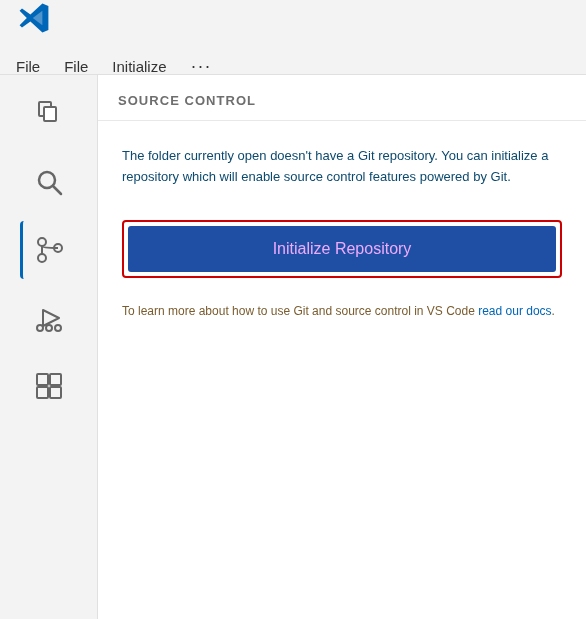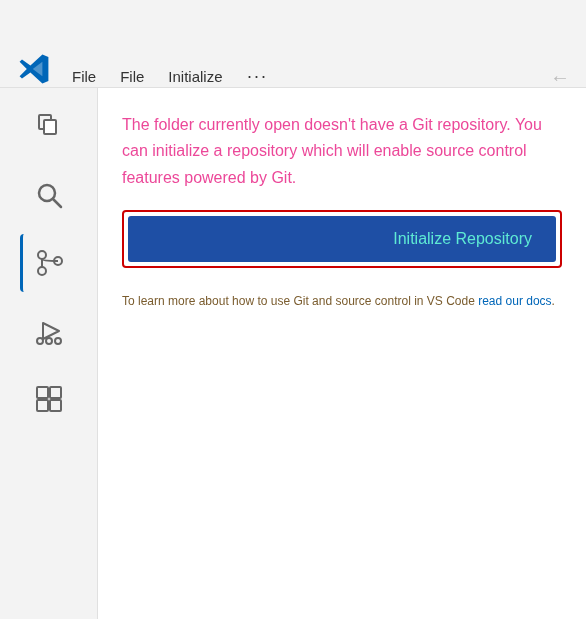--- a/index.html
+++ b/index.html
@@ -7,26 +7,27 @@
       width: 586px;
       height: 619px;
       font-family: -apple-system, BlinkMacSystemFont, 'Segoe UI', sans-serif;
       background: #f3f3f3;
       overflow: hidden;
     }
 
     
     .title-bar {
       display: flex;
-      align-items: flex-end;
-      height: 88px;
+      align-items: flex-start;
+      height: 75px;
       background: #f3f3f3;
       padding: 0 16px;
       gap: 20px;
       border-bottom: 1px solid #e0e0e0;
+      flex-direction: column;
     }
     .vscode-logo {
       width: 36px;
       height: 36px;
       flex-shrink: 0;
     }
     .menu-items {
       display: flex;
       gap: 24px;
       align-items: center;
@@ -98,44 +99,44 @@
       color: #6e6e6e;
       letter-spacing: 0.08em;
       text-transform: uppercase;
       border-bottom: 1px solid #e8e8e8;
     }
     .panel-content {
       padding: 24px 24px 20px 24px;
       flex: 1;
     }
     .info-text {
-      font-size: 16px;
-      color: #ec4899;
+      font-size: 13px;
+      color: #0c4a6e;
       line-height: 1.65;
-      margin-bottom: 19px;
+      margin-bottom: 32px;
     }
     .init-button-wrapper {
       border: 2px solid #cc0000;
       border-radius: 4px;
       padding: 4px;
       display: inline-block;
       width: 100%;
       margin-bottom: 24px;
     }
     .init-button {
       background: #1e4fa5;
-      color: #5eead4;
+      color: #f0abfc;
       border: none;
       border-radius: 3px;
       padding: 14px 24px;
       font-size: 16px;
       font-weight: 500;
       cursor: pointer;
       width: 100%;
-      text-align: right;
+      text-align: center;
       display: block;
     }
     .learn-text {
       font-size: 12px;
       color: #7a5c2e;
       line-height: 1.65;
     }
     .learn-text a {
       color: #0066b8;
       text-decoration: none;
@@ -203,20 +204,21 @@
         <rect x="4" y="4" width="11" height="11" rx="1" stroke="#666" stroke-width="2" fill="none"></rect>
         <rect x="17" y="4" width="11" height="11" rx="1" stroke="#666" stroke-width="2" fill="none"></rect>
         <rect x="4" y="17" width="11" height="11" rx="1" stroke="#666" stroke-width="2" fill="none"></rect>
         <rect x="17" y="17" width="11" height="11" rx="1" stroke="#666" stroke-width="2" fill="none"></rect>
       </svg>
     </div>
 
   </div>
 
   <div class="source-control-panel">
+    <div class="panel-header">SOURCE CONTROL</div>
     <div class="panel-content">
       <p class="info-text">The folder currently open doesn't have a Git repository. You can initialize a repository which will enable source control features powered by Git.</p>
       <div class="init-button-wrapper">
         <button class="init-button">Initialize Repository</button>
       </div>
       <p class="learn-text">
         <span>To learn more about how to use Git and source control in VS Code </span><a href="#">read our docs</a><span>.</span>
       </p>
     </div>
   </div>

